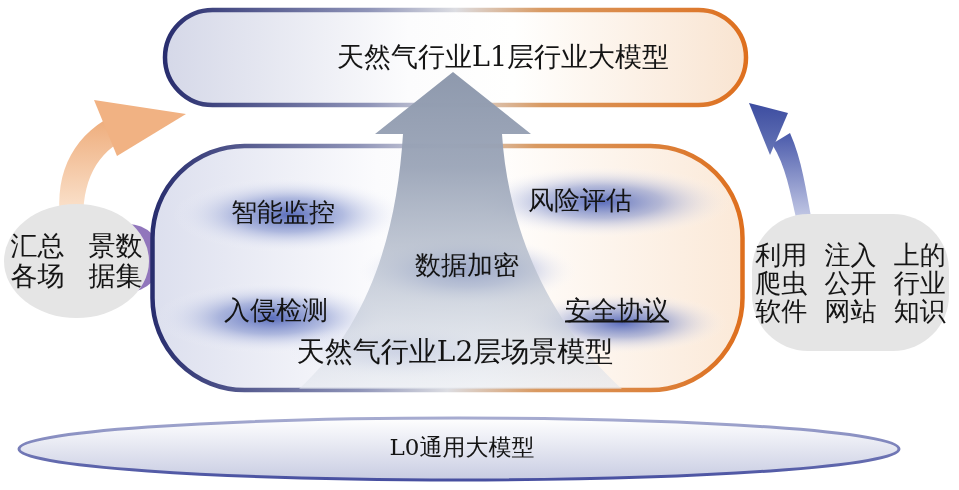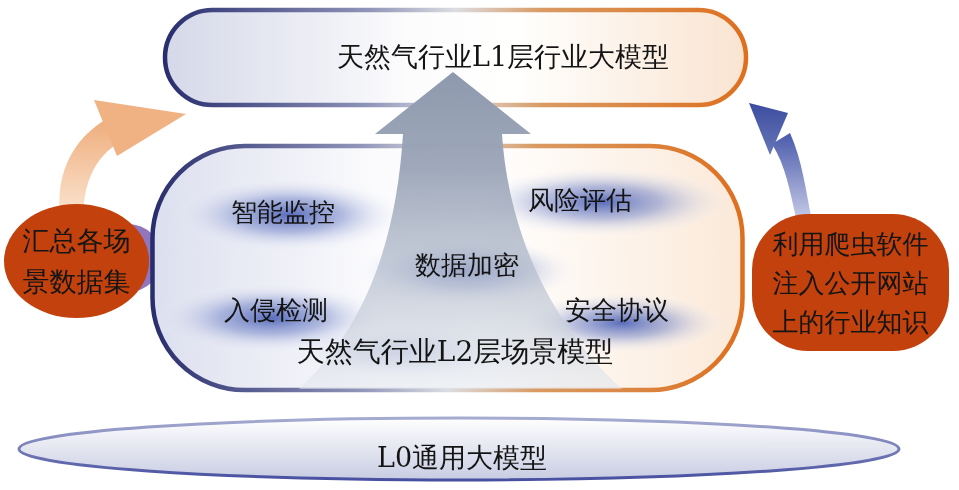--- a/index.html
+++ b/index.html
@@ -7,25 +7,25 @@
     position:relative; width:959px; height:490px; background:#ffffff;
     font-family:"DejaVu Serif","Liberation Serif",serif; overflow:hidden;
   }
   .layer-svg { position:absolute; left:0; top:0; z-index:1; }
   .label {
     position:absolute; transform:translate(-50%,-50%);
     color:#141414; white-space:nowrap; z-index:4; text-align:center;
   }
   .l1-title  { font-size:27px;margin-left:48px; }
   .l2-title  { font-size:28px; }
-  .l0-title  { font-size:27px;margin-top:11px; }
+  .l0-title  { font-size:23px; }
   .scene     { font-size:26px; }
   .badge {
-    position:absolute; z-index:3; background:#c2410c; color:#151515;
-    display:flex; flex-direction:column; align-items:center; justify-content:center;
+    position:absolute; z-index:3; background:#e5e5e5; color:#151515;
+    display:flex; flex-direction:row; align-items:center; justify-content:center;
     text-align:center;
     gap:11px;
   }
   .badge-left {
     left:4px; top:204px; width:145px; height:114px; border-radius:50%;
     font-size:27px; line-height:30px;
   }
   .badge-right {
     left:752px; top:214px; width:197px; height:137px; border-radius:56px;
     font-size:26px; line-height:28px;
@@ -122,21 +122,21 @@
     <path d="M 797 222 C 790 192 786 166 772 144 L 790 133 C 802 160 806 190 812 222 Z" fill="url(#rightBand)"></path>
     <path d="M 749 103 L 788 113 L 770 155 Z" fill="url(#rightHead)"></path>
   </svg>
 
   <div class="label l1-title" style="left:455px; top:57px;">天然气行业L1层行业大模型</div>
 
   <div class="label scene" style="left:283px; top:212px;">智能监控</div>
   <div class="label scene" style="left:580px; top:200px;">风险评估</div>
   <div class="label scene" style="left:276px; top:310px;">入侵检测</div>
   <div class="label scene" style="left:467px; top:265px;">数据加密</div>
-  <div class="label scene" style="left:617px; top:310px;">安全协议</div>
+  <div class="label scene" style="left:617px; top:310px;text-decoration:underline;">安全协议</div>
 
   <div class="label l2-title" style="left:455px; top:352px;">天然气行业L2层场景模型</div>
 
   <div class="label l0-title" style="left:462px; top:447px;">L0通用大模型</div>
 
   <div class="badge badge-left">
     <span>汇总各场</span>
     <span>景数据集</span>
   </div>
 

